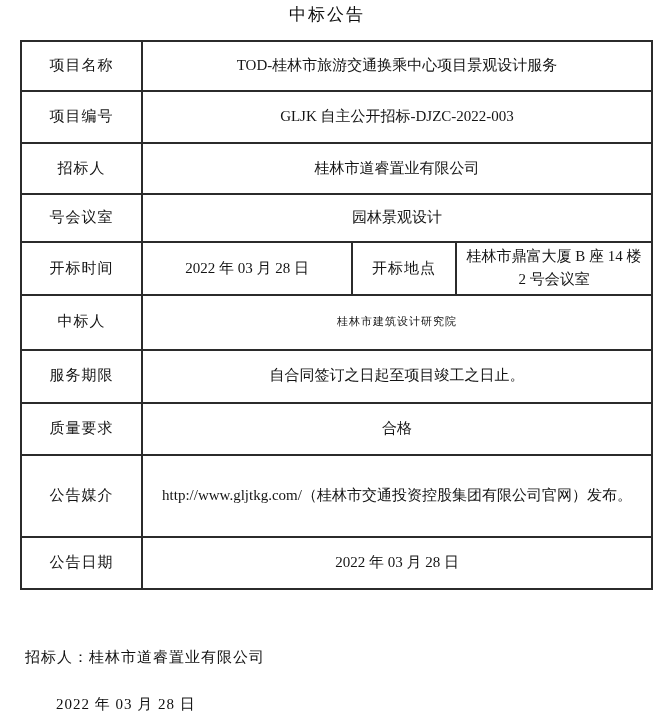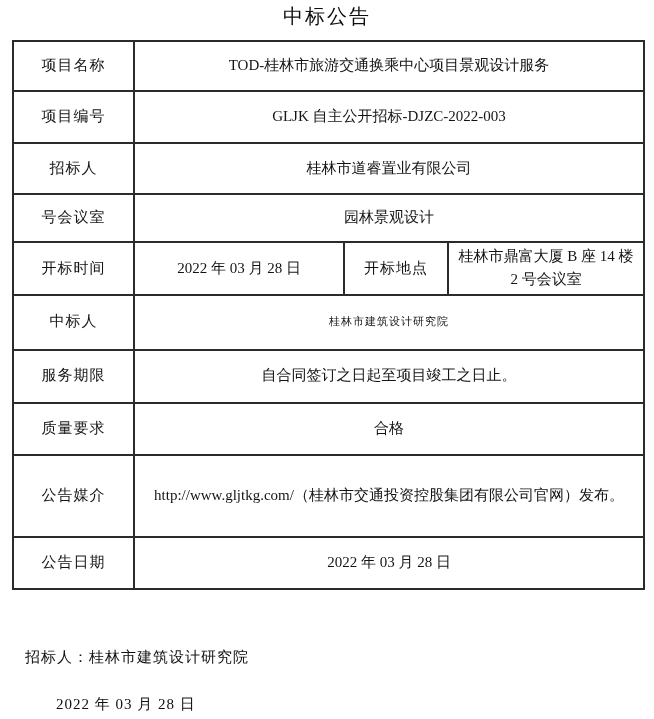--- a/index.html
+++ b/index.html
@@ -14,28 +14,28 @@
     background: #ffffff;
     color: #111111;
     font-family: "Liberation Serif", "DejaVu Serif", serif;
     font-size: 15px;
     overflow: hidden;
   }
   .doc-title {
     margin: 0;
     padding-top: 3px;
     text-align: center;
-    font-size: 20px;
+    font-size: 17px;
     font-weight: 500;
     letter-spacing: 2px;
     color: #0d0d0d;
   }
   table.announcement {
     position: absolute;
-    left: 12px;
+    left: 20px;
     top: 40px;
     width: 631px;
     border-collapse: collapse;
     table-layout: fixed;
     border-radius: 31px;
   }
   table.announcement td {
     border: 2px solid #2b2b2b;
     padding: 2px 4px;
     text-align: center;
@@ -148,16 +148,16 @@
         <td class="lbl">公告媒介</td>
         <td class="val-left" colspan="3">http://www.gljtkg.com/（桂林市交通投资控股集团有限公司官网）发布。</td>
       </tr>
       <tr class="r11">
         <td class="lbl">公告日期</td>
         <td class="val-center" colspan="3">2022 年 03 月 28 日</td>
       </tr>
     </tbody>
   </table>
 
-  <div class="footer-tenderer">招标人：桂林市建筑设计研究院</div>
+  <div class="footer-tenderer">招标人：桂林市道睿置业有限公司</div>
   <div class="footer-date">2022 年 03 月 28 日</div>
 
 </div>
 
 </body></html>

